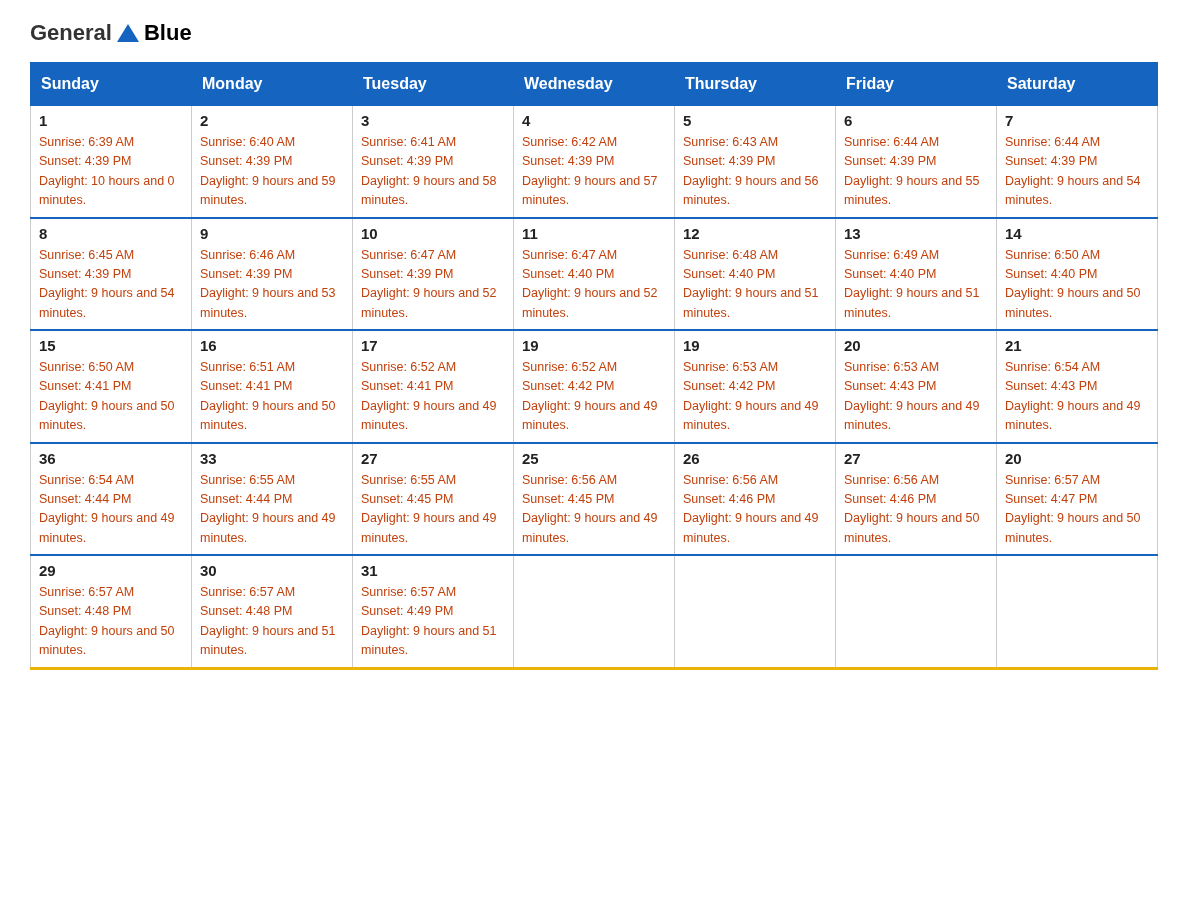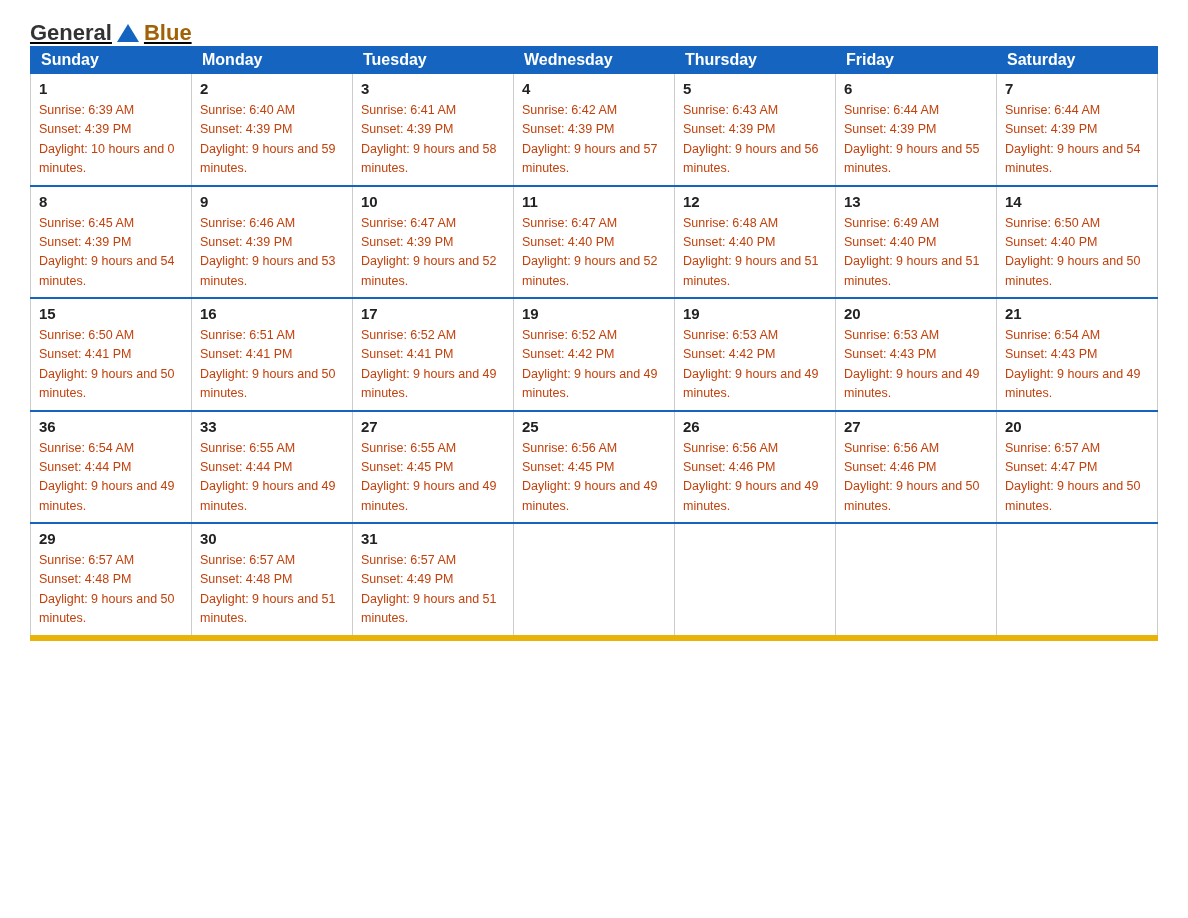--- a/index.html
+++ b/index.html
@@ -7,22 +7,21 @@
       font-family: Arial, sans-serif;
       background: #fff;
       width: 1188px;
       min-height: 918px;
       padding: 20px 30px;
     }
     .header {
       display: flex;
       justify-content: space-between;
       align-items: flex-start;
-      margin-bottom: 0;
-      text-decoration: underline;
+      margin-bottom: 16px;
     }
     .logo {
       display: flex;
       align-items: center;
       gap: 4px;
     }
     .logo-wrapper {
       display: flex;
       flex-direction: row;
       align-items: center;
@@ -44,36 +43,36 @@
     .calendar {
       width: 100%;
       border-collapse: collapse;
       border: 1px solid #1565C0;
     }
     .calendar th {
       background-color: #1565C0;
       color: #fff;
       font-size: 16px;
       font-weight: 600;
-      padding: 4px 10px;
+      padding: 12px 10px;
       text-align: left;
       border: 1px solid #1565C0;
     }
     .calendar td {
       width: 14.28%;
       vertical-align: top;
       padding: 6px 8px;
       border: 1px solid #ccc;
       font-size: 12.5px;
       color: #333;
       min-height: 110px;
       border-bottom: 2px solid #1565C0;
     }
     .calendar tr:last-child td {
-      border-bottom: 6px solid #eab308;
+      border-bottom: 3px solid #eab308;
     }
     .day-number {
       font-size: 15px;
       font-weight: bold;
       color: #222;
       display: block;
       margin-bottom: 4px;
     }
     .day-info {
       font-size: 12.5px;
@@ -87,21 +86,21 @@
 </head>
 <body>
 
 <div class="header">
   <div class="logo-wrapper">
     <div class="logo">
       <span style="font-size:22px;font-weight:bold;color:#333;">General</span>
       <svg width="22" height="22" viewBox="0 0 22 22" style="margin:0 1px;">
         <polygon points="11,2 22,20 0,20" fill="#1565C0"></polygon>
       </svg>
-      <span style="font-size:22px;font-weight:bold;color:#a16207;">Blue</span>
+      <span style="font-size:22px;font-weight:bold;color:#000000;">Blue</span>
     </div>
   </div>
   <div class="title-section">
     <div class="month-title"></div>
     <div class="subtitle"></div>
   </div>
 </div>
 
 <table class="calendar">
   <thead>

